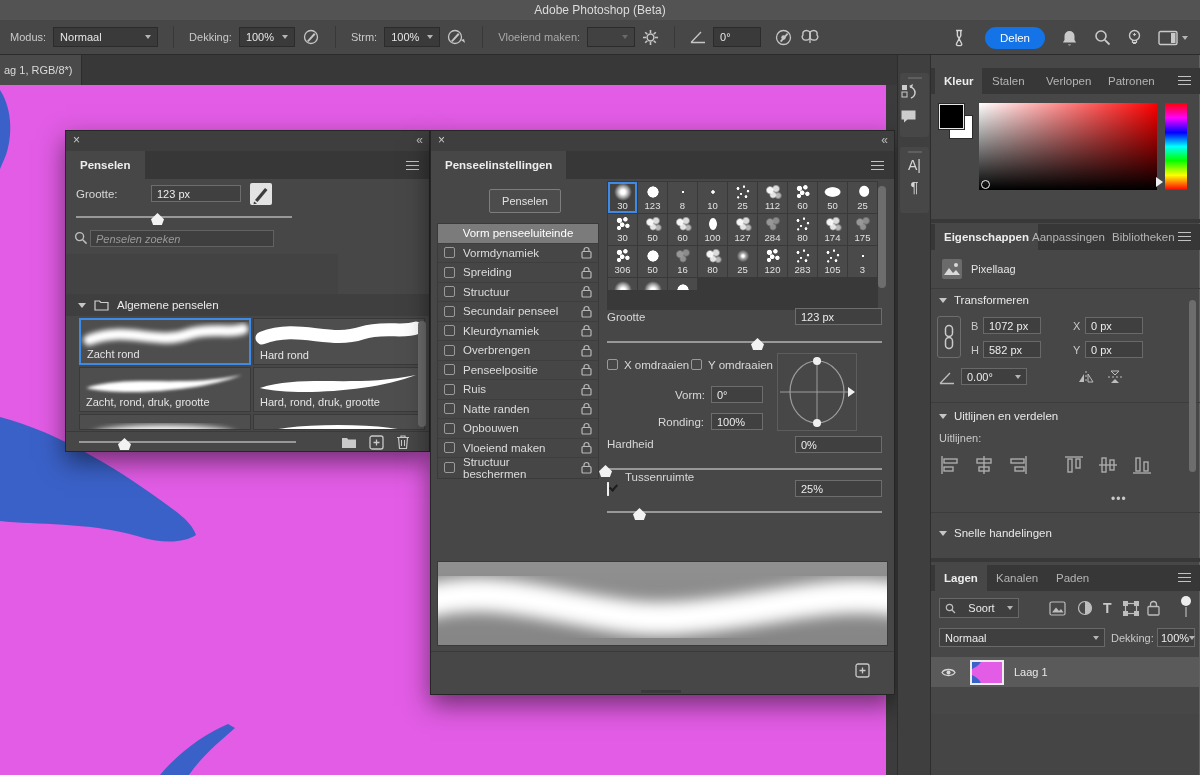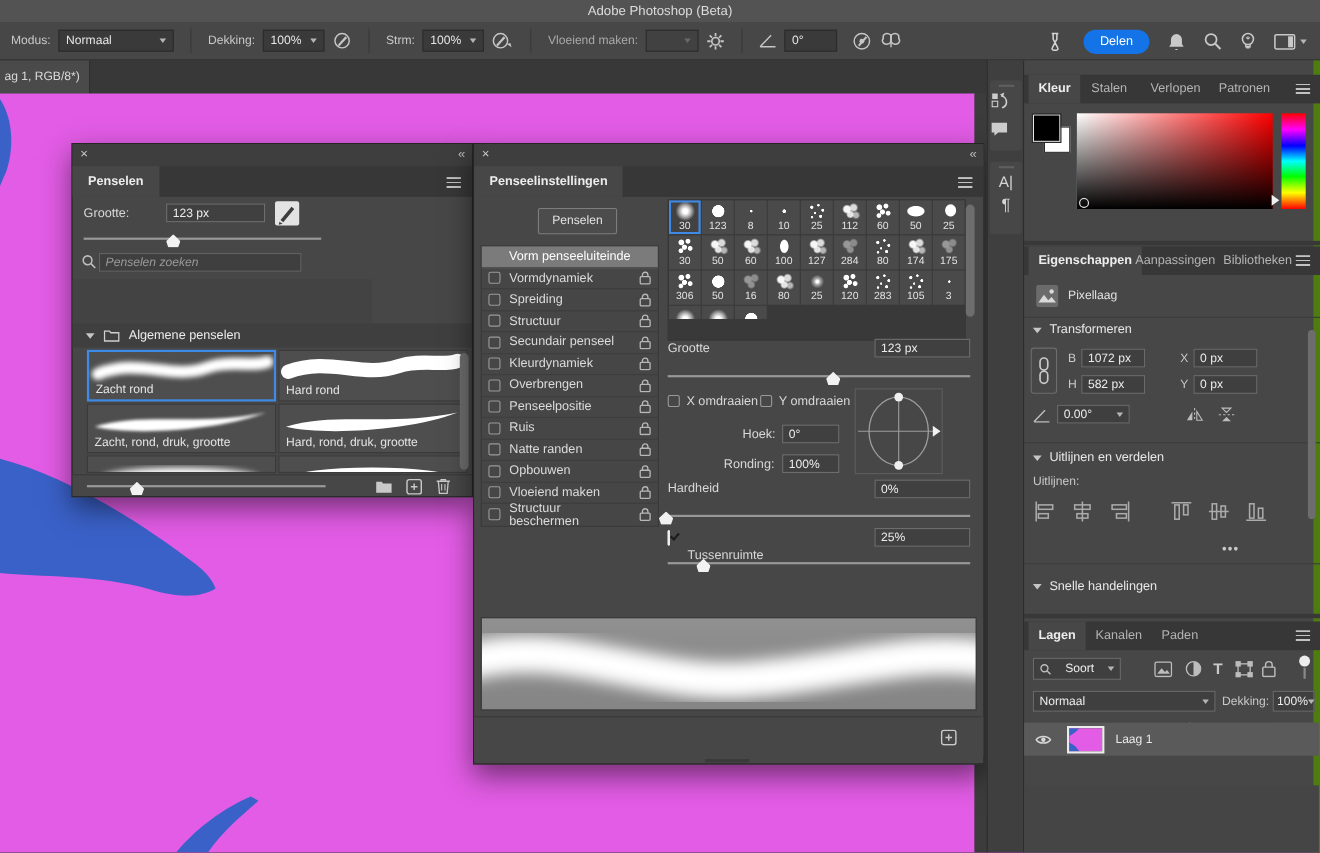--- a/index.html
+++ b/index.html
@@ -69,21 +69,21 @@
 .tt.blob-v{background-image:radial-gradient(ellipse 30% 52% at 50% 50%,#fff 0 58%,rgba(255,255,255,0) 70%)}
 .tt.leaf{background-image:radial-gradient(ellipse 42% 52% at 56% 46%,#fff 0 54%,rgba(255,255,255,0) 64%)}
 .tt.speck{background-image:radial-gradient(circle at 32% 30%,#fff 0 12%,transparent 16%),radial-gradient(circle at 62% 24%,#fff 0 10%,transparent 14%),radial-gradient(circle at 46% 54%,#fff 0 14%,transparent 18%),radial-gradient(circle at 72% 60%,#fff 0 10%,transparent 14%),radial-gradient(circle at 30% 72%,#fff 0 9%,transparent 13%)}
 .tt.tex{background-image:radial-gradient(circle at 35% 40%,rgba(255,255,255,.95) 0 16%,transparent 26%),radial-gradient(circle at 65% 32%,rgba(255,255,255,.8) 0 14%,transparent 24%),radial-gradient(circle at 50% 66%,rgba(255,255,255,.85) 0 15%,transparent 25%),radial-gradient(circle at 76% 70%,rgba(255,255,255,.6) 0 10%,transparent 20%)}
 .tt.spark{background-image:radial-gradient(circle at 25% 30%,#fff 0 6%,transparent 9%),radial-gradient(circle at 55% 20%,#fff 0 5%,transparent 8%),radial-gradient(circle at 75% 45%,#fff 0 6%,transparent 9%),radial-gradient(circle at 40% 60%,#fff 0 5%,transparent 8%),radial-gradient(circle at 65% 76%,#fff 0 6%,transparent 9%),radial-gradient(circle at 26% 80%,#fff 0 4%,transparent 7%)}
 .tt.faint{background-image:radial-gradient(circle at 35% 40%,rgba(255,255,255,.95) 0 16%,transparent 26%),radial-gradient(circle at 65% 32%,rgba(255,255,255,.8) 0 14%,transparent 24%),radial-gradient(circle at 50% 66%,rgba(255,255,255,.85) 0 15%,transparent 25%);opacity:.45}
 
 .dock{left:897px;top:55px;width:33px;height:720px;background:#3f3f3f;border-left:1px solid #2d2d2d}
 .dockgrp{position:absolute;left:2px;width:29px;background:#474747;border-radius:3px}
 .dragbar{width:14px;height:2px;background:#5f5f5f;margin:4px auto 0}
-.sidebar{left:930px;top:55px;width:270px;height:720px;background:#474747;border-left:1px solid #2d2d2d;border-right:6px solid #4d7c0f}
+.sidebar{left:930px;top:55px;width:270px;height:720px;background:#474747;border-left:1px solid #2d2d2d;border-right:1px solid #4d7c0f}
 .ptabrow{position:absolute;left:0;width:270px;height:26px;background:#373737}
 .ptab{position:absolute;top:0;height:26px;display:flex;align-items:center;padding:0 9px;color:#b4b4b4;font-size:11.5px}
 .ptab.on{background:#474747;color:#ededed;font-weight:bold}
 .hdrdiv{position:absolute;left:0;width:270px;height:4px;background:#383838}
 .sechdr{position:absolute;display:flex;align-items:center;gap:7px;color:#e8e8e8;font-weight:normal;font-size:11.5px}
 .tri{width:0;height:0;border-left:4px solid transparent;border-right:4px solid transparent;border-top:5px solid #c6c6c6}
 .pfld{position:absolute;background:#3f3f3f;border:1px solid #696969;color:#ececec;display:flex;align-items:center;padding:0 5px;height:17px}
 .plabel{position:absolute;color:#c9c9c9}
 .iconbtn{position:absolute;display:flex;align-items:center;justify-content:center}
 .alic{stroke:#ababab;stroke-width:1.4;fill:none}
@@ -597,38 +597,38 @@
     <div class="abs" style="left:346px;top:222px;width:80px;height:78px;border:1px solid #5d5d5d">
       <svg width="78" height="76" viewBox="0 0 78 76">
           <ellipse cx="39" cy="38" rx="27" ry="31" fill="none" stroke="#9d9d9d" stroke-width="1.2"></ellipse>
           <line x1="2" y1="38" x2="76" y2="38" stroke="#9d9d9d" stroke-width="1"></line>
           <line x1="39" y1="7" x2="39" y2="69" stroke="#9d9d9d" stroke-width="1"></line>
           <circle cx="39" cy="7" r="4" fill="#f0f0f0"></circle>
           <circle cx="39" cy="69" r="4" fill="#f0f0f0"></circle>
           <path d="M70,33 l7,5 -7,5 Z" fill="#f0f0f0"></path>
         </svg>
     </div>
-    <span class="abs slabel" style="left:244px;top:258px">Hoek:</span>
+    <span class="abs slabel" style="left:244px;top:258px">Vorm:</span>
     <span class="abs fld" style="left:280px;top:255px;width:52px">
         <span>0°</span>
       </span>
     <span class="abs slabel" style="left:227px;top:285px">Ronding:</span>
     <span class="abs fld" style="left:280px;top:282px;width:52px">
         <span>100%</span>
       </span>
     
     <span class="abs slabel" style="left:176px;top:307px">Hardheid</span>
     <span class="abs fld" style="left:364px;top:305px;width:87px">
         <span>0%</span>
       </span>
     <div class="track" style="left:172px;top:337px;width:279px"></div>
     <div class="thumb" style="left:168px;top:334px"></div>
     
     <span class="abs cb on" style="left:176px;top:352px"></span>
-    <span class="abs slabel" style="left:194px;top:368px">Tussenruimte</span>
+    <span class="abs slabel" style="left:194px;top:340px">Tussenruimte</span>
     <span class="abs fld" style="left:364px;top:349px;width:87px">
         <span>25%</span>
       </span>
     <div class="track" style="left:176px;top:380px;width:275px"></div>
     <div class="thumb" style="left:202px;top:377px"></div>
     
     <div class="gwrap" style="left:6px;top:430px;width:451px;height:85px;background:linear-gradient(#909090,#858585);border:1px solid #3a3a3a">
       <svg width="449" height="83" viewBox="0 0 449 83">
           <defs>
             <filter id="bp" x="-20%" y="-80%" width="140%" height="260%">

